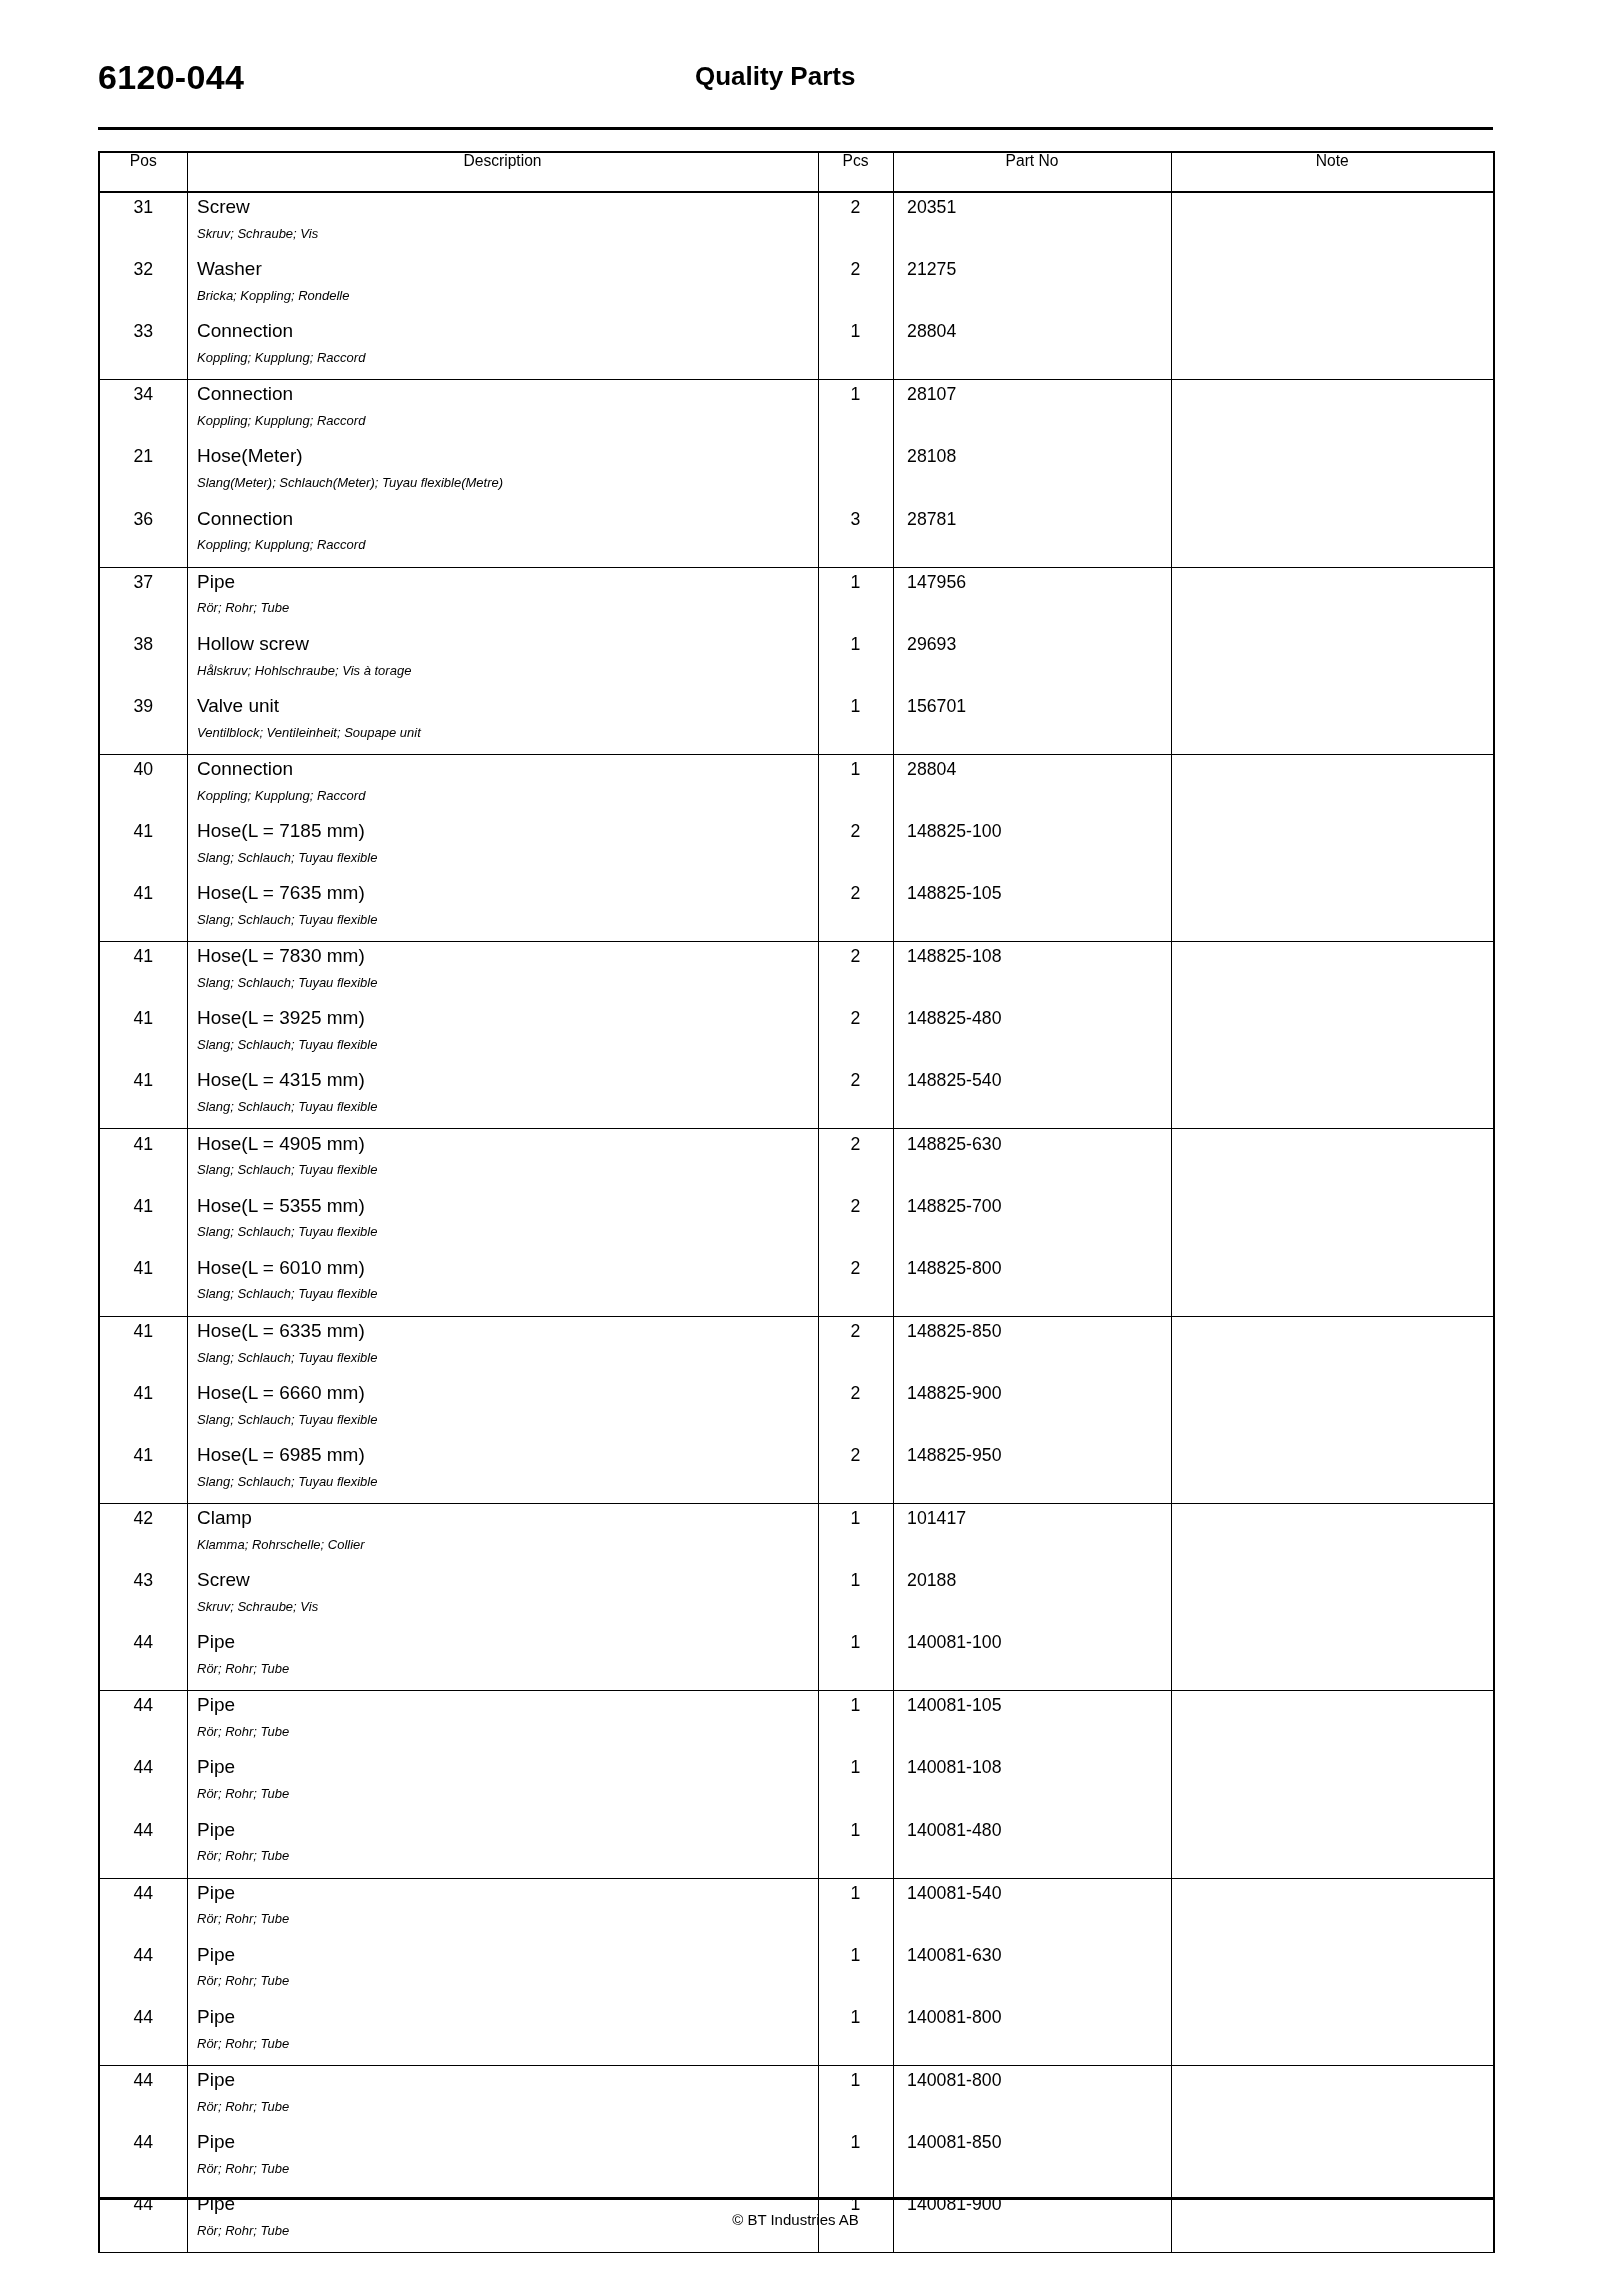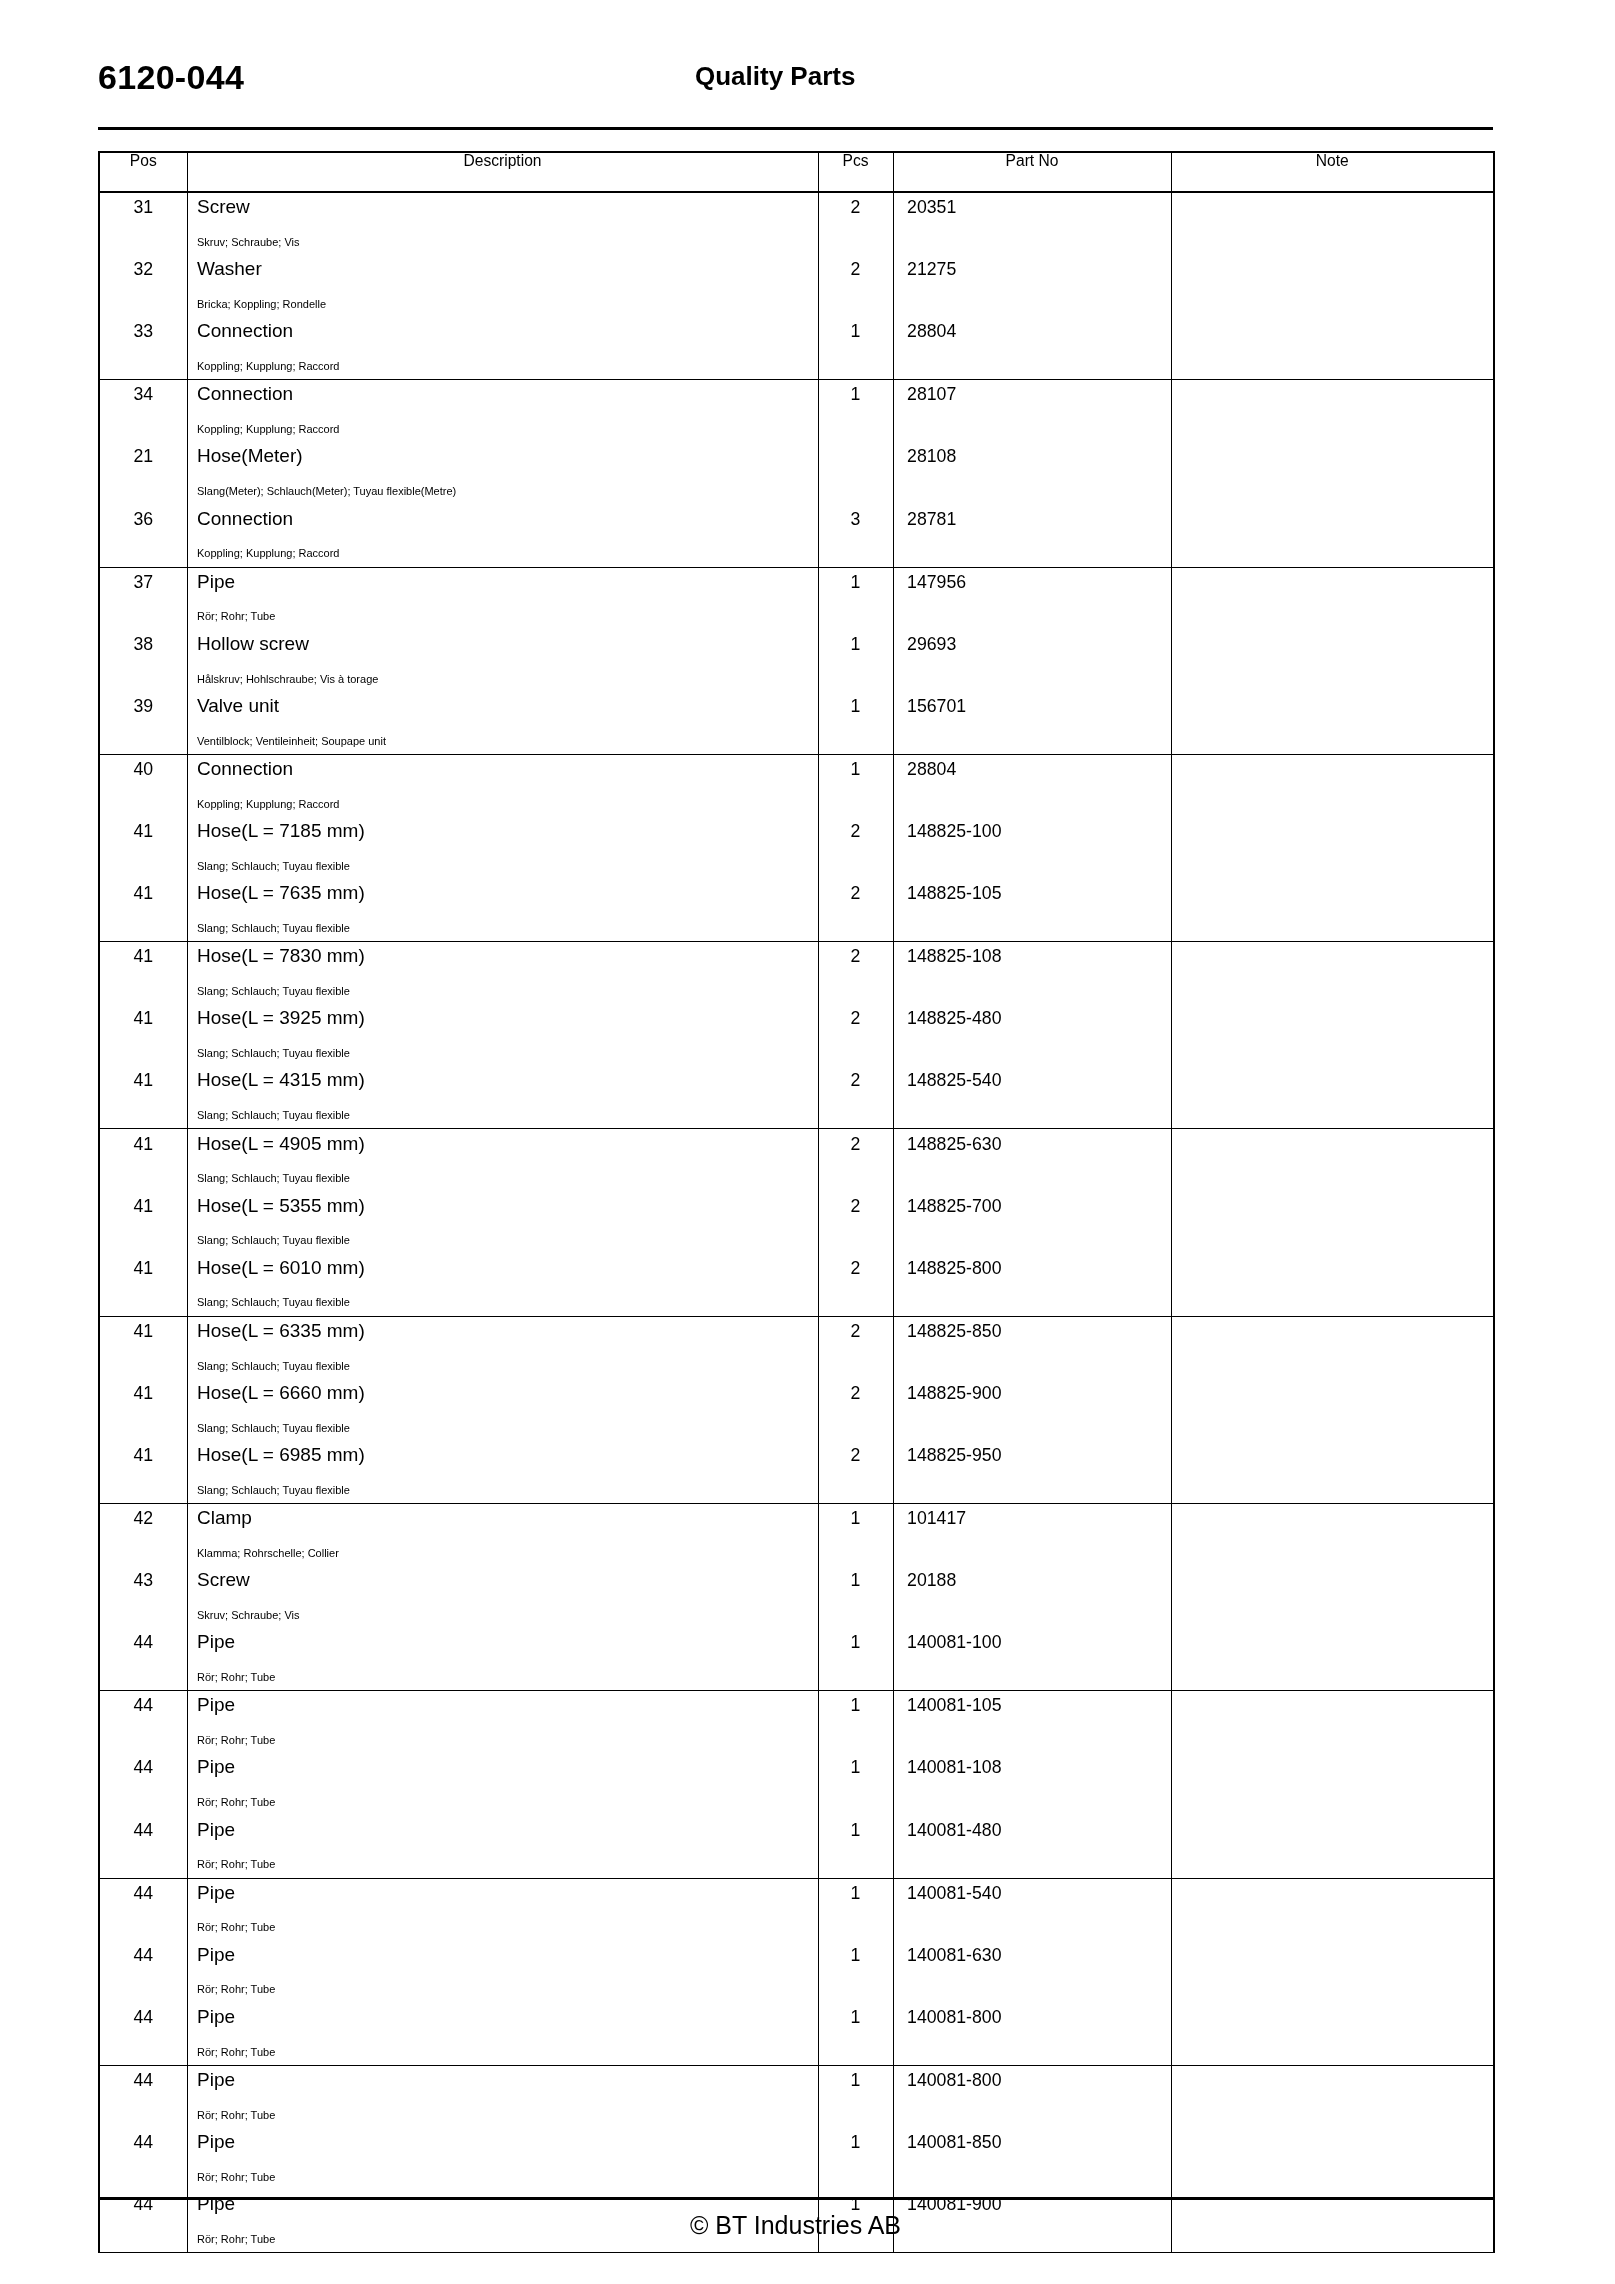--- a/index.html
+++ b/index.html
@@ -134,42 +134,43 @@
   td.cell-note {
     border-right: 2px solid #000;
   }
 
   .desc-main {
     font-size: 19px;
     line-height: 1.04;
     white-space: nowrap;
   }
   .desc-sub {
-    font-size: 11px;
+    font-size: 13px;
     line-height: 1.15;
-    margin-top: 19px;
+    margin-top: 10px;
     white-space: nowrap;
+    font-style: italic;
   }
 
   
   .footer-rule {
     position: absolute;
     left: 98px;
     top: 2197px;
     width: 1395px;
     height: 0;
     border-top: 3.4px solid #000;
   }
   .footer-text {
     position: absolute;
     left: 98px;
     top: 2212px;
     width: 1395px;
     text-align: center;
-    font-size: 25px;
+    font-size: 15px;
     line-height: 1.1;
     white-space: nowrap;
   }
 </style>
 </head>
 <body>
 
 <div class="page">
 
   <div class="header">

